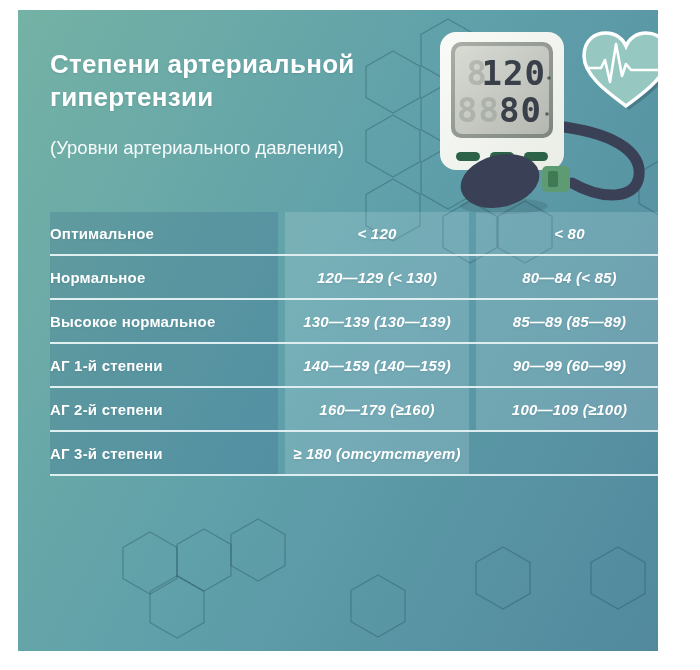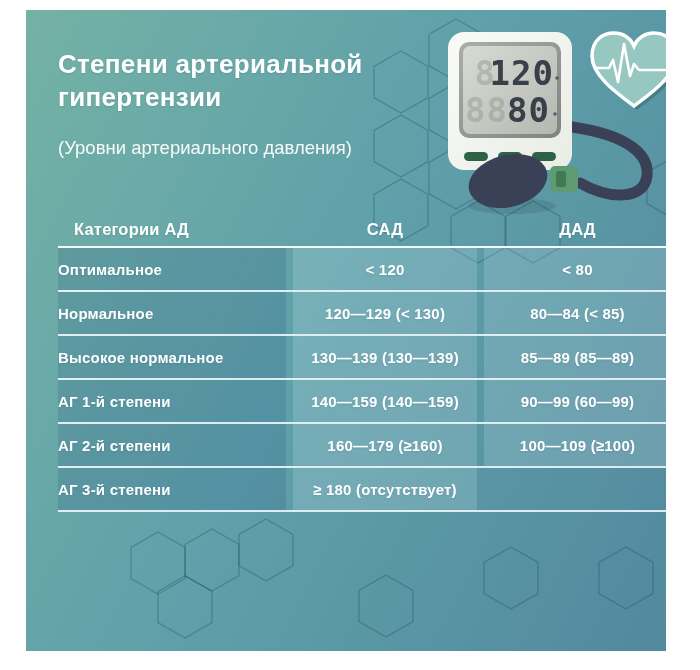--- a/index.html
+++ b/index.html
@@ -9,21 +9,21 @@
     --value-cell-tint:rgba(236,248,252,0.16);
     --heart-fill:#96c8c1; --monitor-body:#f5f7f3; --screen:#c3c8c1;
     --digit:#394049; --button-green:#2d6248; --pump-navy:#3a4156;
     --connector-green:#5e9b72; --hex-stroke:rgba(23,58,74,0.28); --text:#ffffff;
   }
   *{margin:0;padding:0;box-sizing:border-box;}
   html,body{width:700px;height:670px;background:#ffffff;overflow:hidden;
     font-family:"Liberation Sans","DejaVu Sans",sans-serif;}
   .page{position:relative;width:700px;height:670px;background:#ffffff;}
   .card{
-    position:absolute;left:26px;top:10px;width:640px;height:641px;overflow:hidden;
+    position:absolute;left:18px;top:10px;width:640px;height:641px;overflow:hidden;
     background:linear-gradient(118deg,var(--card-grad-start) 0%,var(--card-grad-mid) 48%,var(--card-grad-end) 100%);
   }
   .hex-layer{position:absolute;left:0;top:0;width:680px;height:641px;z-index:1;}
   .hex-layer use{stroke:var(--hex-stroke);fill:none;stroke-width:1.3;}
   .title-block{position:absolute;left:32px;top:38px;width:340px;z-index:3;color:var(--text);}
   .title{font-size:26px;line-height:33px;font-weight:700;letter-spacing:.3px;
     text-shadow:0 1px 2px rgba(0,40,60,.12);}
   .subtitle{margin-top:22px;font-size:18.5px;line-height:24px;font-weight:400;
     color:rgba(255,255,255,.95);}
   .illustration{position:absolute;left:412px;top:20px;width:270px;height:215px;z-index:2;}
@@ -33,21 +33,21 @@
   .th{height:34px;display:flex;align-items:center;justify-content:center;
     font-size:16.5px;font-weight:700;letter-spacing:.2px;text-shadow:0 1px 2px rgba(0,40,60,.12);}
   .th.cat{justify-content:flex-start;padding-left:16px;}
   .trow{border-bottom:2px solid rgba(244,251,253,.85);}
   .trow.tall{border-bottom:3px solid var(--separator);}
   .td{min-height:42px;display:flex;align-items:center;justify-content:center;
     font-size:15px;font-weight:700;letter-spacing:.2px;line-height:19px;
     text-shadow:0 1px 2px rgba(0,40,60,.10);}
   .td.cat{justify-content:flex-start;padding-right:8px;
     background:var(--label-cell-tint);}
-  .td.val{background:var(--value-cell-tint);text-align:center;}
+  .td.val{background:var(--value-cell-tint);text-align:center;font-style:italic;}
   .trow.tall .td{min-height:54px;}
   .trow.tall .td.cat{background:transparent;}
   
   .monitor-body{fill:url(#bodyGrad);}
   .screen-bezel{fill:url(#bezelGrad);}
   .screen-face{fill:url(#screenGrad);}
   .digit{font-family:"DejaVu Sans Mono",monospace;font-weight:700;font-size:34px;
     fill:var(--digit);letter-spacing:1px;}
   .digit.ghost{fill:#8f968e;opacity:.45;}
   .btn{fill:var(--button-green);}
@@ -138,25 +138,20 @@
           </g>
           <ellipse class="soft-shadow" cx="74" cy="176" rx="44" ry="8"></ellipse>
           <rect class="connector" x="112" y="136" width="28" height="26" rx="5"></rect>
           <rect class="connector-inner" x="118" y="141" width="10" height="16" rx="2"></rect>
           <ellipse class="bulb" cx="70" cy="151" rx="40" ry="26" transform="rotate(-14 70 151)"></ellipse>
         </g>
       </svg>
     </div>
 
     <div class="bp-table">
-      <div class="thead">
-        <div class="th cat">Категории АД</div>
-        <div class="th">САД</div>
-        <div class="th">ДАД</div>
-      </div>
 
       <div class="trow">
         <div class="td cat">Оптимальное</div>
         <div class="td val">&lt; 120</div>
         <div class="td val">&lt; 80</div>
       </div>
       <div class="trow">
         <div class="td cat">Нормальное</div>
         <div class="td val">120—129 (&lt; 130)</div>
         <div class="td val">80—84 (&lt; 85)</div>

